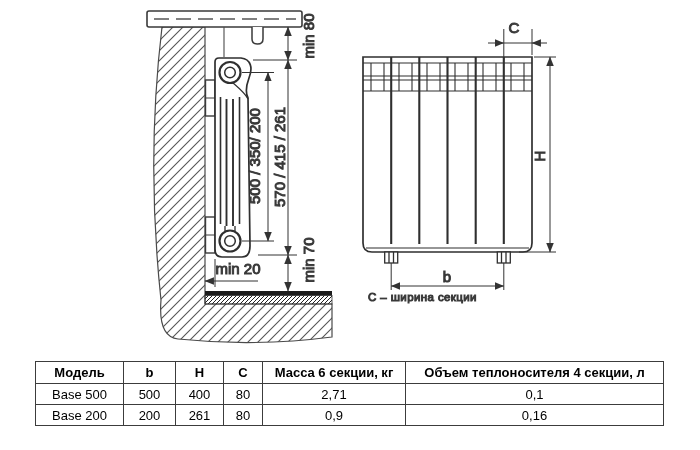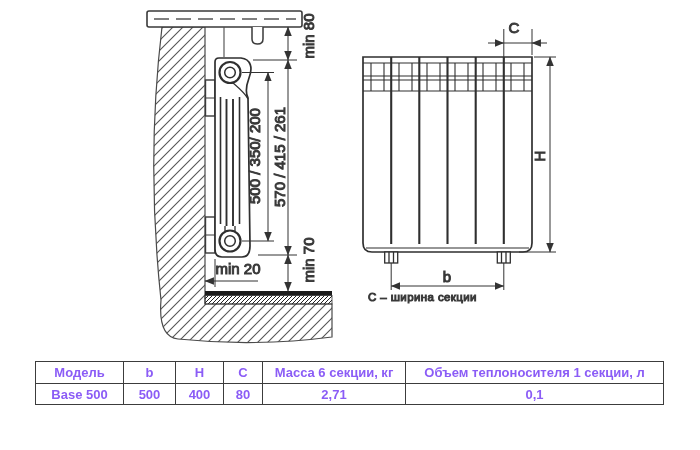--- a/index.html
+++ b/index.html
@@ -5,23 +5,23 @@
   html,body{margin:0;padding:0;background:#ffffff;}
   #stage{position:relative;width:700px;height:450px;background:#ffffff;overflow:hidden;
          font-family:"Liberation Sans",sans-serif;}
   #drawing{position:absolute;left:0;top:0;}
   svg text{fill:#333;font-family:"Liberation Sans",sans-serif;}
   .dimlbl{font-size:15px;}
   .dimlbl-sm{font-size:15px;}
   .caption{font-size:11.5px;letter-spacing:.4px;}
   .spec-table-wrap{position:absolute;left:35px;top:361px;width:628px;}
   table.spec{border-collapse:collapse;table-layout:fixed;width:628px;
-             font-size:13px;color:#8b5cf6;}
+             font-size:13px;color:#000000;}
   table.spec td,table.spec th{border:1.4px solid #3c3c3c;text-align:center;
-             padding:0;height:20px;font-weight:700;overflow:hidden;white-space:nowrap;}
+             padding:0;height:20px;font-weight:400;overflow:hidden;white-space:nowrap;}
   table.spec th{height:21px;font-weight:600;}
 </style>
 </head>
 <body>
 
 <div id="stage">
 
   <svg id="drawing" width="700" height="355" viewBox="0 0 700 355">
     <defs>
       <pattern id="hatch" patternUnits="userSpaceOnUse" width="10" height="10">
@@ -186,28 +186,36 @@
           <col style="width:143px">
           <col style="width:258px">
       </colgroup>
       <thead>
         <tr>
           <th>Модель</th>
           <th>b</th>
           <th>H</th>
           <th>C</th>
           <th>Масса 6 секции, кг</th>
-          <th>Объем теплоносителя 1 секции, л</th>
+          <th>Объем теплоносителя 4 секции, л</th>
         </tr>
       </thead>
       <tbody>
         <tr>
           <td>Base 500</td>
           <td>500</td>
           <td>400</td>
           <td>80</td>
           <td>2,71</td>
           <td>0,1</td>
         </tr>
+        <tr>
+          <td>Base 200</td>
+          <td>200</td>
+          <td>261</td>
+          <td>80</td>
+          <td>0,9</td>
+          <td>0,16</td>
+        </tr>
       </tbody>
     </table>
   </div>
 </div>
 
 </body></html>

